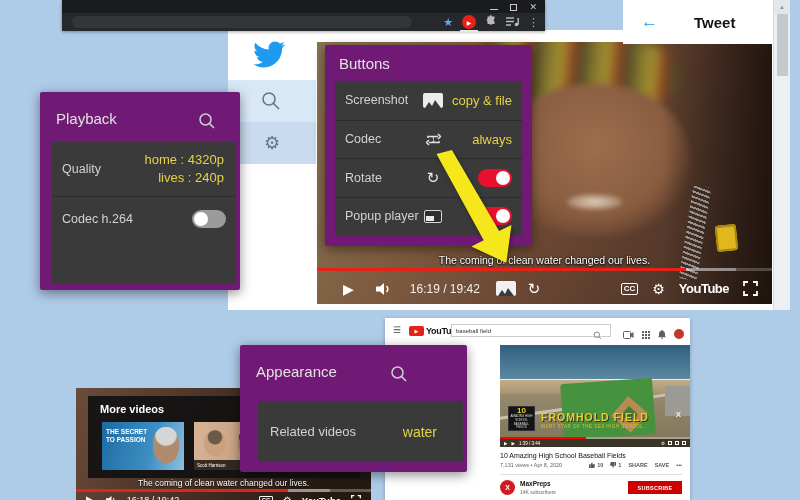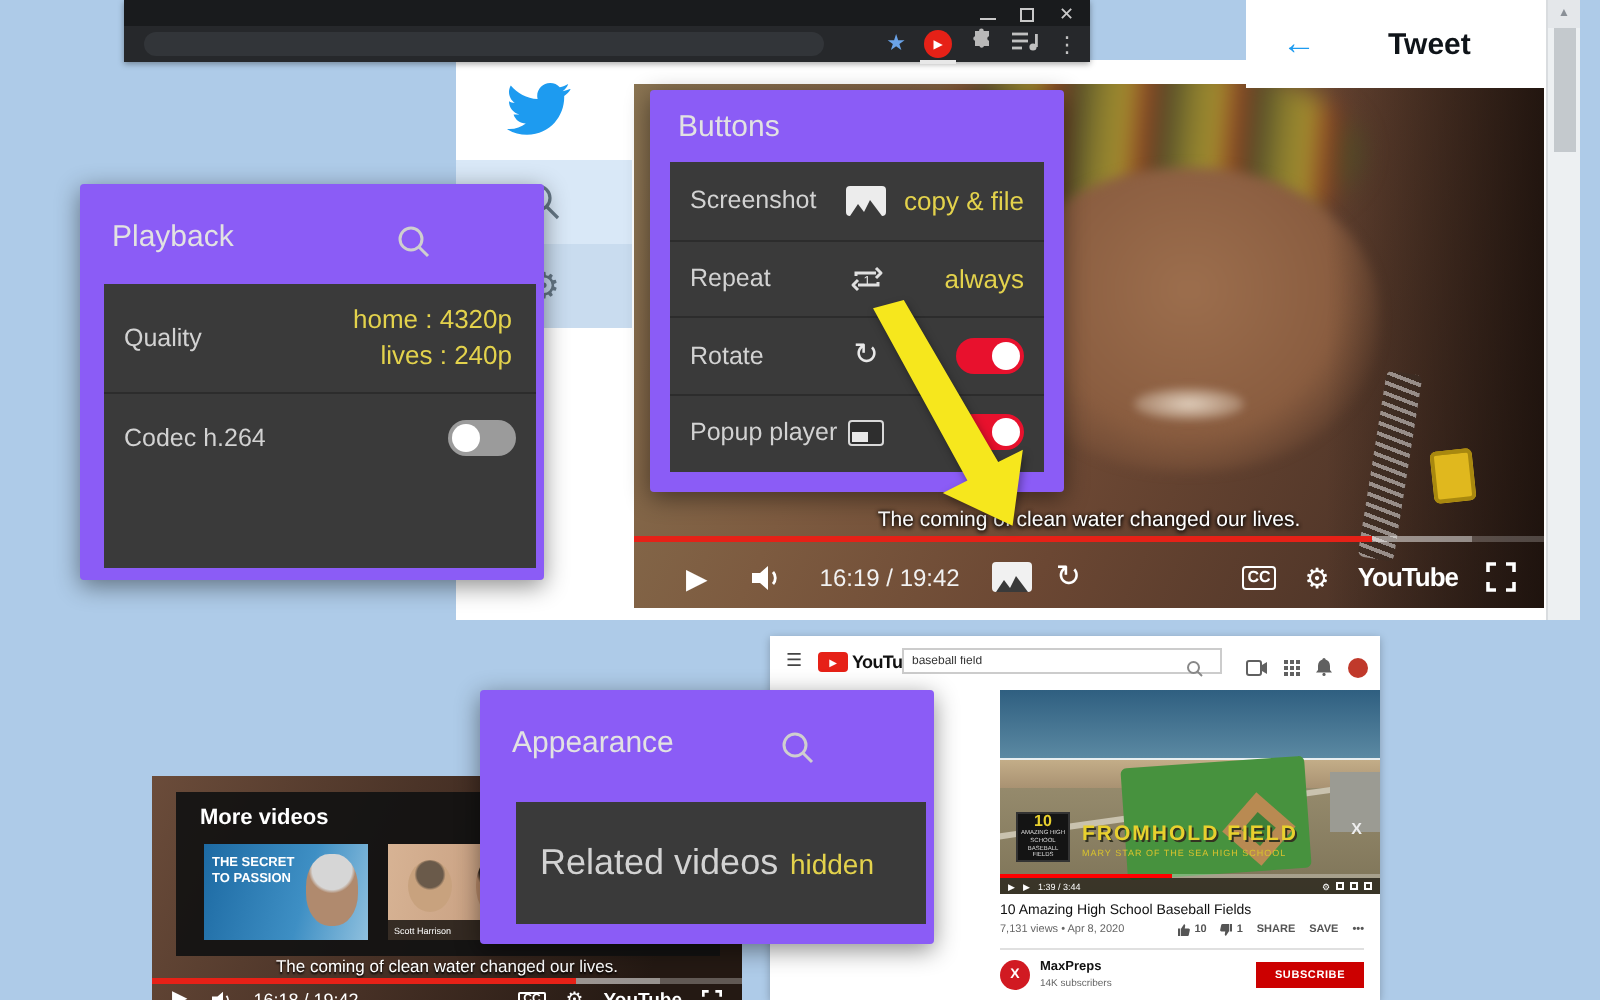--- a/index.html
+++ b/index.html
@@ -60,54 +60,54 @@
   .mp-time { margin-left:18px; font-size:12px; color:#f1f1f1; }
   .shot-btn { margin-left:16px; width:20px; height:15px; background:#f1f1f1; border-radius:2px; display:flex; align-items:flex-end; justify-content:center; overflow:hidden; }
   .mp-rotate { margin-left:12px; font-size:15px; line-height:15px; }
   .mp-spacer { flex:1; }
   .cc-badge { border:1.5px solid #fff; border-radius:2px; font-size:8px; font-weight:bold; padding:1px 2px; line-height:8px; }
   .mp-gear { margin-left:14px; font-size:14px; line-height:14px; }
   .mp-brand { margin-left:14px; font-size:13px; font-weight:bold; letter-spacing:-0.5px; }
   .mp-fs { margin-left:14px; margin-right:14px; display:flex; }
 
   
-  .panel { background:#8b5cf6; box-shadow:0 3px 12px rgba(0,0,0,.45); border-radius:2px; }
+  .panel { background:#701a75; box-shadow:0 3px 12px rgba(0,0,0,.45); border-radius:2px; }
   .panel-title { position:absolute; left:16px; top:18px; font-size:15px; color:#e2e2e2; }
   .panel-search { position:absolute; }
   .panel-inner { position:absolute; background:#3a3a3a; }
   .prow { display:flex; align-items:center; padding:0 10px; position:relative; }
   .prow + .prow { border-top:1px solid #2c2c2c; }
   .plabel { font-size:12.5px; color:#d2d2d2;text-align:right; }
   .toggle { position:relative; margin-left:auto; width:34px; height:18px; border-radius:9px; }
   .toggle .knob { position:absolute; top:2px; width:14px; height:14px; border-radius:50%; background:#fff; }
   .toggle.on { background:#e8112d; } .toggle.on .knob { right:2px; }
   .toggle.off { background:#9b9b9b; } .toggle.off .knob { left:2px; }
 
-  .playback-panel { left:40px; top:92px; width:232px; height:198px; z-index:40; }
+  .playback-panel { left:40px; top:92px; width:200px; height:198px; z-index:40; }
   .playback-inner { left:12px; right:4px; top:50px; bottom:6px; }
   .playback-search { left:158px; top:20px; }
   .q-row { height:54px; }
   .q-vals { margin-left:auto; text-align:right; line-height:1.35; font-size:13px; color:#e3d24c; padding-right:2px; }
   .c-row,.f-row { height:44px; }
 
   .buttons-panel { left:325px; top:45px; width:207px; height:201px; z-index:40; }
   .buttons-title { top:10px; left:14px; }
   .buttons-inner { left:10px; right:10px; top:36px; bottom:10px; }
   .b-row { height:38.5px; }
   .b-icon { position:absolute; left:86px; display:flex; align-items:center; justify-content:center; width:24px; }
   .b-val { margin-left:auto; color:#e3d24c; font-size:13px; }
   .rot-glyph { color:#e8e8e8; font-size:15px; line-height:15px; }
   .popup-icon { width:18px; height:13px; border:1.5px solid #d8d8d8; border-radius:2px; position:relative; background:#2e2e2e; }
   .popup-icon::after { content:""; position:absolute; left:1px; bottom:1px; width:8px; height:5px; background:#e8e8e8; }
   .shot-mini { width:20px; height:15px; background:#ececec; border-radius:2px; display:flex; align-items:flex-end; justify-content:center; overflow:hidden; }
 
   .appearance-panel { left:240px; top:345px; width:227px; height:127px; z-index:40; }
   .appearance-search { left:150px; top:20px; }
   .appearance-inner { left:18px; right:4px; top:56px; bottom:10px; display:flex; align-items:center; padding:0 12px; }
-  .ap-label { font-size:18px; color:#d2d2d2; }
+  .ap-label { font-size:13px; color:#d2d2d2; }
   .ap-value { margin-left:auto; margin-right:14px; color:#e3d24c; font-size:14px; }
 
   
   .big-arrow { left:428px; top:150px; z-index:50; filter:drop-shadow(1px 2px 2px rgba(0,0,0,.35)); }
 
   
   .small-player { left:76px; top:388px; width:295px; height:112px; overflow:hidden; z-index:10;
     background:linear-gradient(115deg,#6b4c3a,#463025 45%,#241913 85%); }
   .more-panel { left:12px; top:8px; width:272px; height:82px; background:rgba(18,18,18,.93); }
   .more-title { position:absolute; left:12px; top:7px; font-size:11px; font-weight:bold; color:#fff; }
@@ -318,21 +318,21 @@
         <span class="b-icon">
           <span class="shot-mini">
               <svg width="16" height="9" viewBox="0 0 16 9">
                 <polygon points="0,9 4,3 7,7 10,1 16,9" fill="#3a3a3a"></polygon>
               </svg>
             </span>
         </span>
         <span class="b-val">copy &amp; file</span>
       </div>
       <div class="prow b-row">
-        <span class="plabel">Repeat</span>
+        <span class="plabel">Codec</span>
         <span class="b-icon">
           <svg width="17" height="15" viewBox="0 0 17 15" fill="none" stroke="#e0e0e0" stroke-width="1.5">
               <path d="M3 6V4.5h10"></path>
               <path d="M13 2l2.5 2.5L13 7" stroke-linejoin="round"></path>
               <path d="M14 9v1.5H4"></path>
               <path d="M4 13l-2.5-2.5L4 8" stroke-linejoin="round"></path>
               <text x="6.7" y="10.4" font-size="6.5" fill="#e0e0e0" stroke="none" font-family="Liberation Sans">1</text>
             </svg>
         </span>
         <span class="b-val">always</span>
@@ -411,21 +411,21 @@
   <div class="abs panel appearance-panel">
     <div class="panel-title">Appearance</div>
     <span class="panel-search appearance-search">
       <svg width="18" height="18" viewBox="0 0 18 18" fill="none" stroke="#cfcfcf" stroke-width="1.5">
           <circle cx="7.5" cy="7.5" r="5.5"></circle>
           <line x1="11.6" y1="11.6" x2="16" y2="16"></line>
         </svg>
     </span>
     <div class="panel-inner appearance-inner">
       <span class="ap-label">Related videos</span>
-      <span class="ap-value">hidden</span>
+      <span class="ap-value">water</span>
     </div>
   </div>
 
   <div class="abs yt-page">
     <span class="ytp-burger">☰</span>
     <span class="ytp-logo">
       <span class="ytp-logo-box">▶</span>
       <span class="ytp-logo-text">YouTube</span>
     </span>
     <input class="ytp-search" readonly="" value="baseball field" style="">

